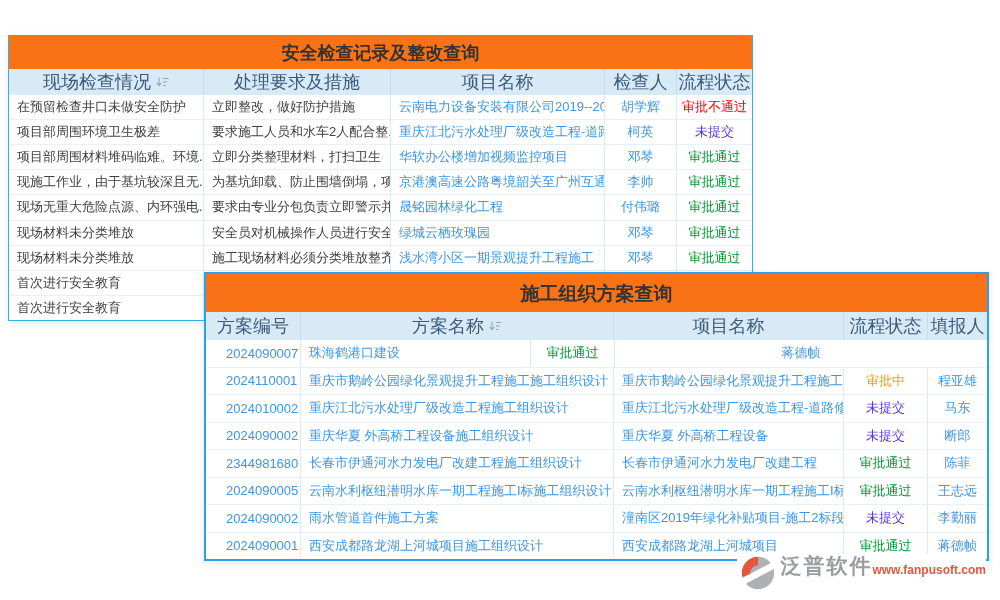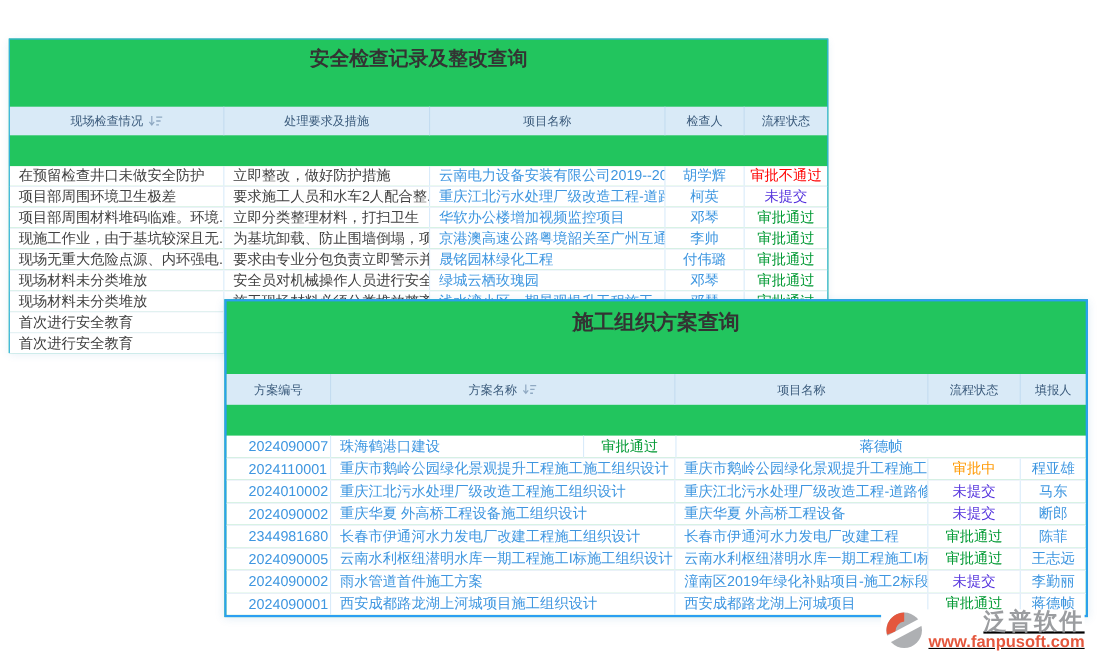--- a/index.html
+++ b/index.html
@@ -1,51 +1,51 @@
 <!DOCTYPE html>
 <html><head>
 <meta charset="utf-8">
 <style>
   * { margin:0; padding:0; box-sizing:border-box; }
   html,body { background:#fff; }
   #page {
     position:relative; width:1000px; height:600px; overflow:hidden;
     background:#fff; font-family:"Liberation Sans", sans-serif;
   }
-  .panel { position:absolute; background:#22c55e; display:flex; flex-direction:column;gap:28px; }
+  .panel { position:absolute; background:#f97316; display:flex; flex-direction:column; }
   #p1 { left:8px; top:35px; width:745px; height:286px;
         border:1px solid #35b0e5; box-shadow:0 2px 8px rgba(40,120,180,.12); z-index:1; }
   #p2 { left:204px; top:272px; width:785px; height:289px;
         border:2px solid #2b9ff2; box-shadow:0 2px 8px rgba(40,120,180,.15); z-index:2; }
   .title { flex:0 0 auto; text-align:center; font-weight:bold; color:#333; }
   #p1 .title { height:33px; line-height:34px; font-size:18px; }
   #p2 .title { height:38px; line-height:40px; font-size:19px; }
-  .hrow { flex:0 0 auto; display:flex; background:#d9eaf7; color:#3b5b7c; font-size:11px; }
+  .hrow { flex:0 0 auto; display:flex; background:#d9eaf7; color:#3b5b7c; font-size:18px; }
   #p1 .hrow { height:26px; }
   #p2 .hrow { height:28px; }
   .tbody { flex:1 1 auto; display:flex; flex-direction:column; }
   .brow { flex:1 1 0; display:flex; border-top:1px solid #e8f0f8; font-size:13px; color:#404040; background:#fff; }
   .hrow .cell { justify-content:center; border-right:1px solid #c3dcf0; }
   .cell { display:flex; align-items:center; padding:0 8px; white-space:nowrap; overflow:hidden;
           border-right:1px solid #d9ebfa; }
   .cell:last-child { border-right:none; }
   .ctr { justify-content:center; padding:0 2px; }
   .num { padding-left:20px; }
   
   .p1c1{ width:195px; } .p1c2{ width:187px; } .p1c3{ width:214px; } .p1c4{ width:72px; } .p1c5{ flex:1; }
   
   .p2c1{ width:95px; } .p2c2{ width:313px; } .p2c3{ width:230px; } .p2c4{ width:84px; } .p2c5{ flex:1; }
   .link { color:#3e96e0; cursor:pointer; }
   .st-green { color:#009933; } .st-red { color:#fe0000; }
   .st-orange { color:#ff9900; } .st-violet { color:#5433dd; }
   .sorticon { margin-left:5px; flex:0 0 auto; }
   #logo { position:absolute; right:14px; bottom:8px; z-index:3; display:flex; align-items:flex-start; background:#fff; padding-left:2px; }
-  #logo .ltxt { display:flex; flex-direction:column; align-items:flex-end; margin-left:3px;text-decoration:underline; }
+  #logo .ltxt { display:flex; flex-direction:row; align-items:flex-end; margin-left:3px; }
   .lname { font-size:21px; font-weight:bold; color:#9b9da0; letter-spacing:2px; line-height:23px; }
-  .lurl  { font-size:15px; font-weight:bold; color:#e4573d; line-height:14px; }
+  .lurl  { font-size:12px; font-weight:bold; color:#e4573d; line-height:14px; }
 </style>
 </head>
 <body>
 
 <div id="page">
 
   <section class="panel" id="p1">
     <div class="title">安全检查记录及整改查询</div>
 
     <div class="hrow">

